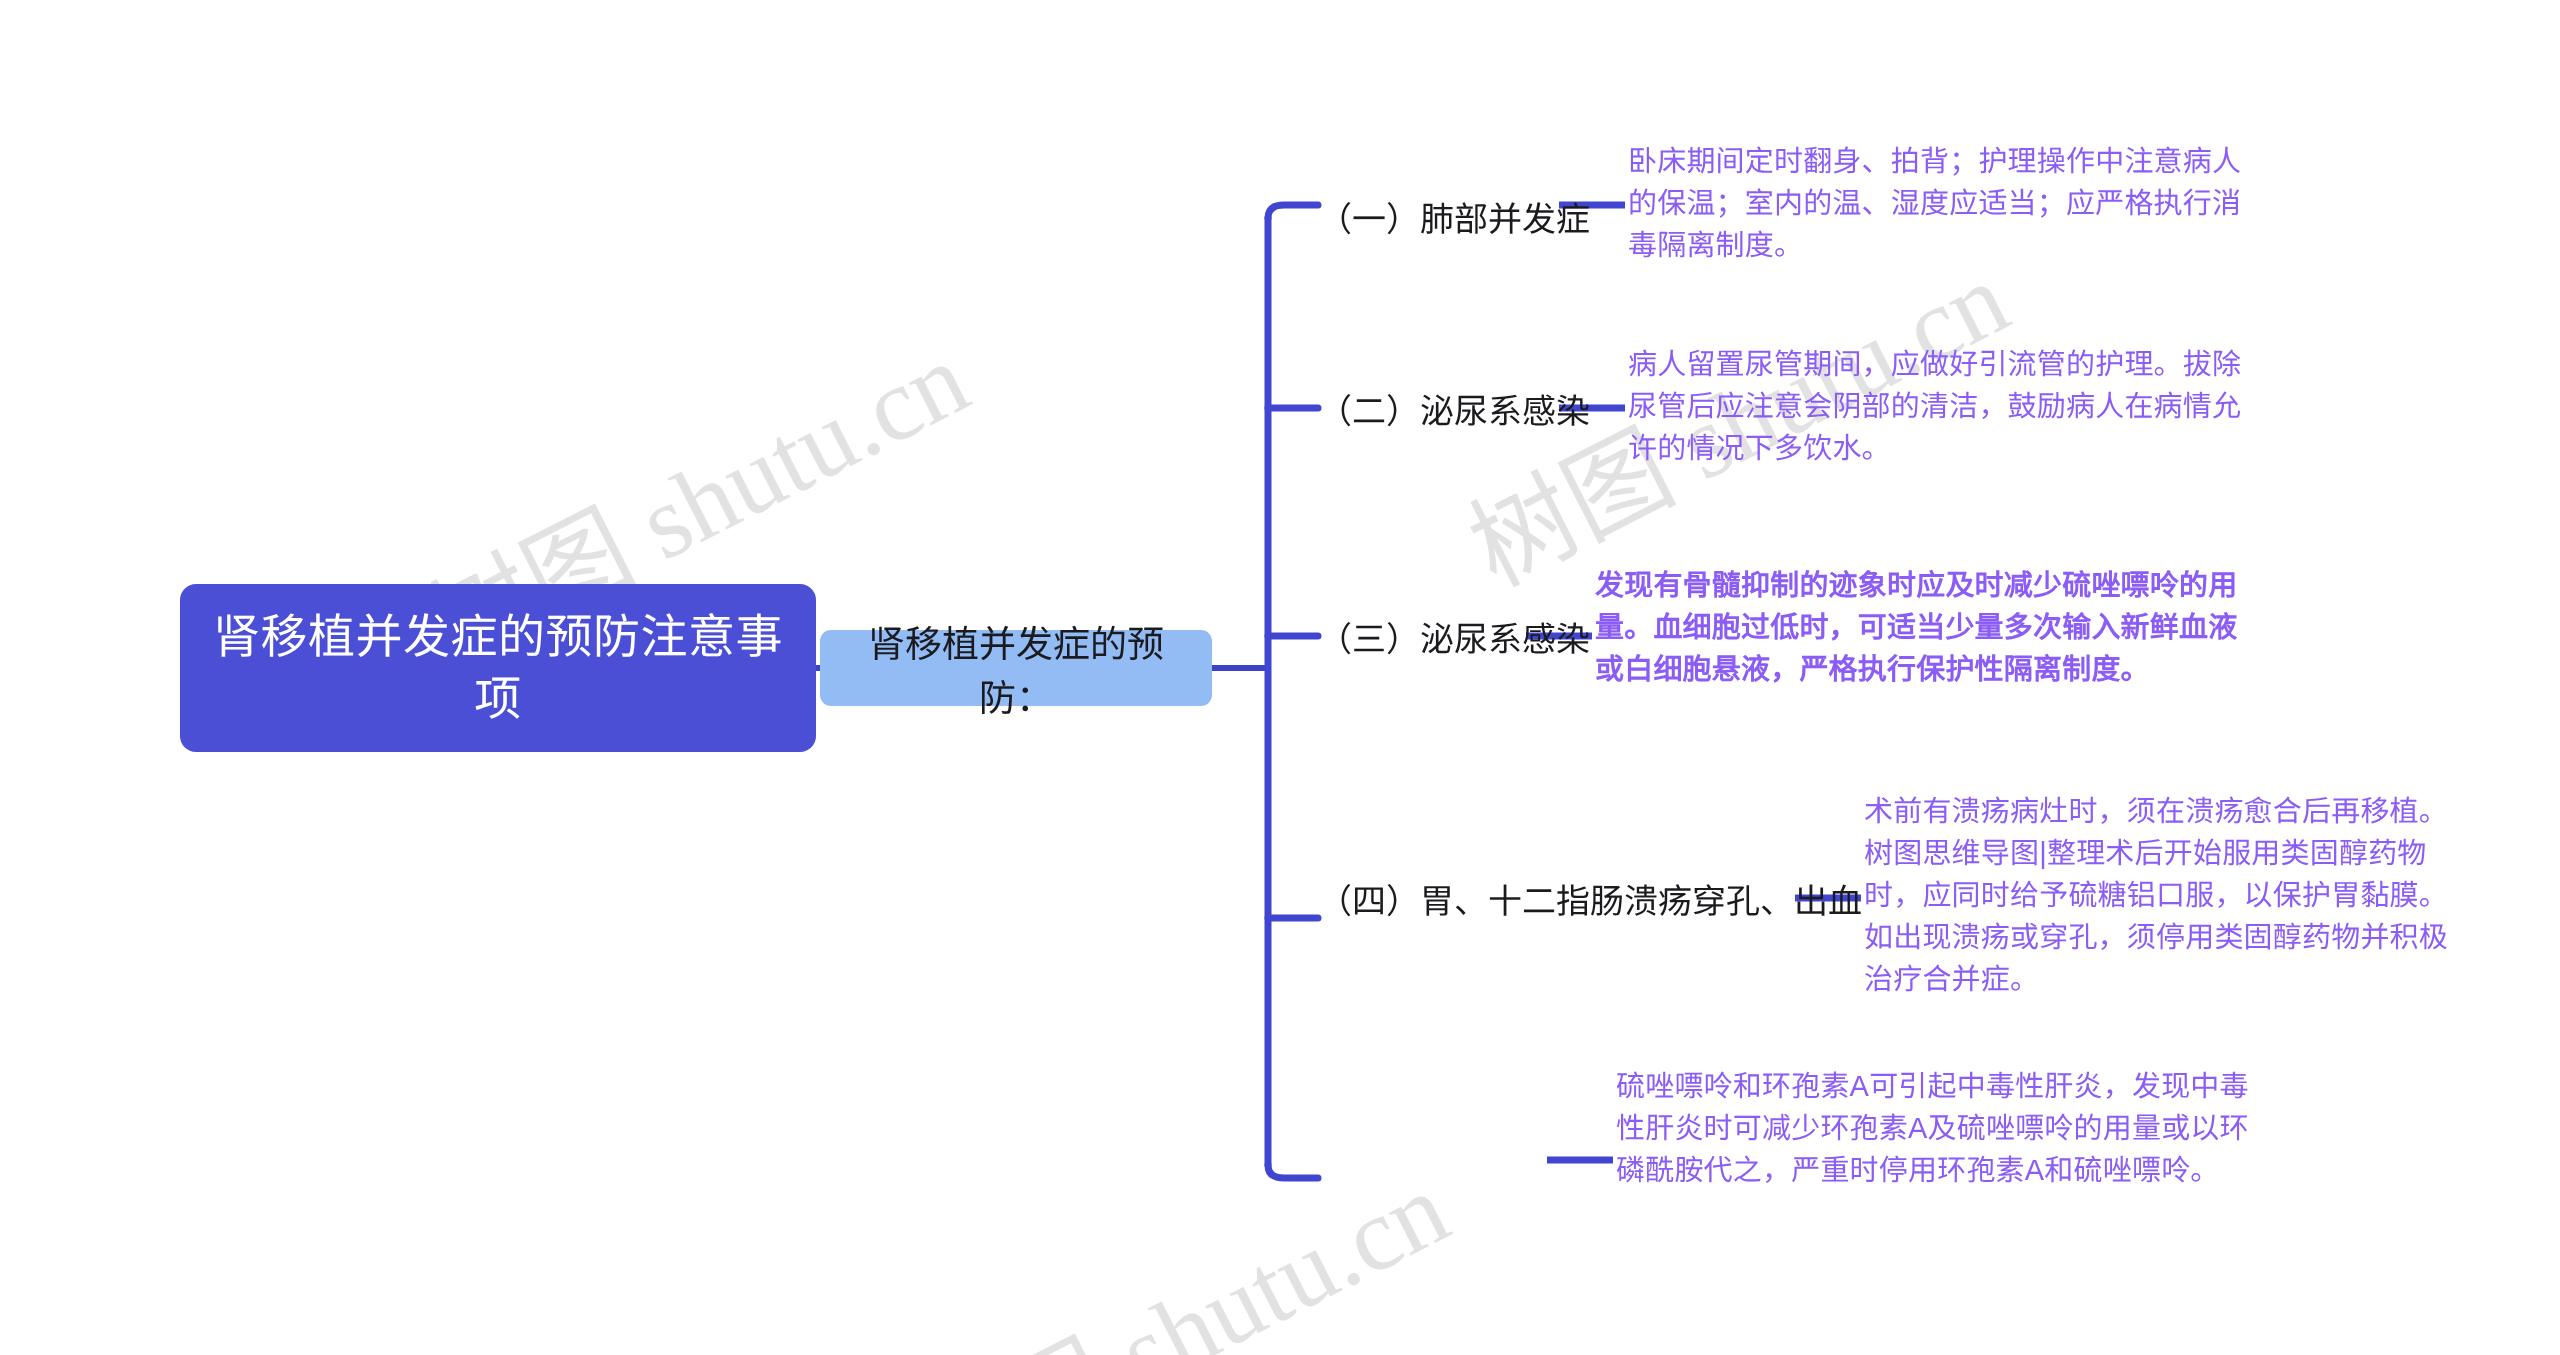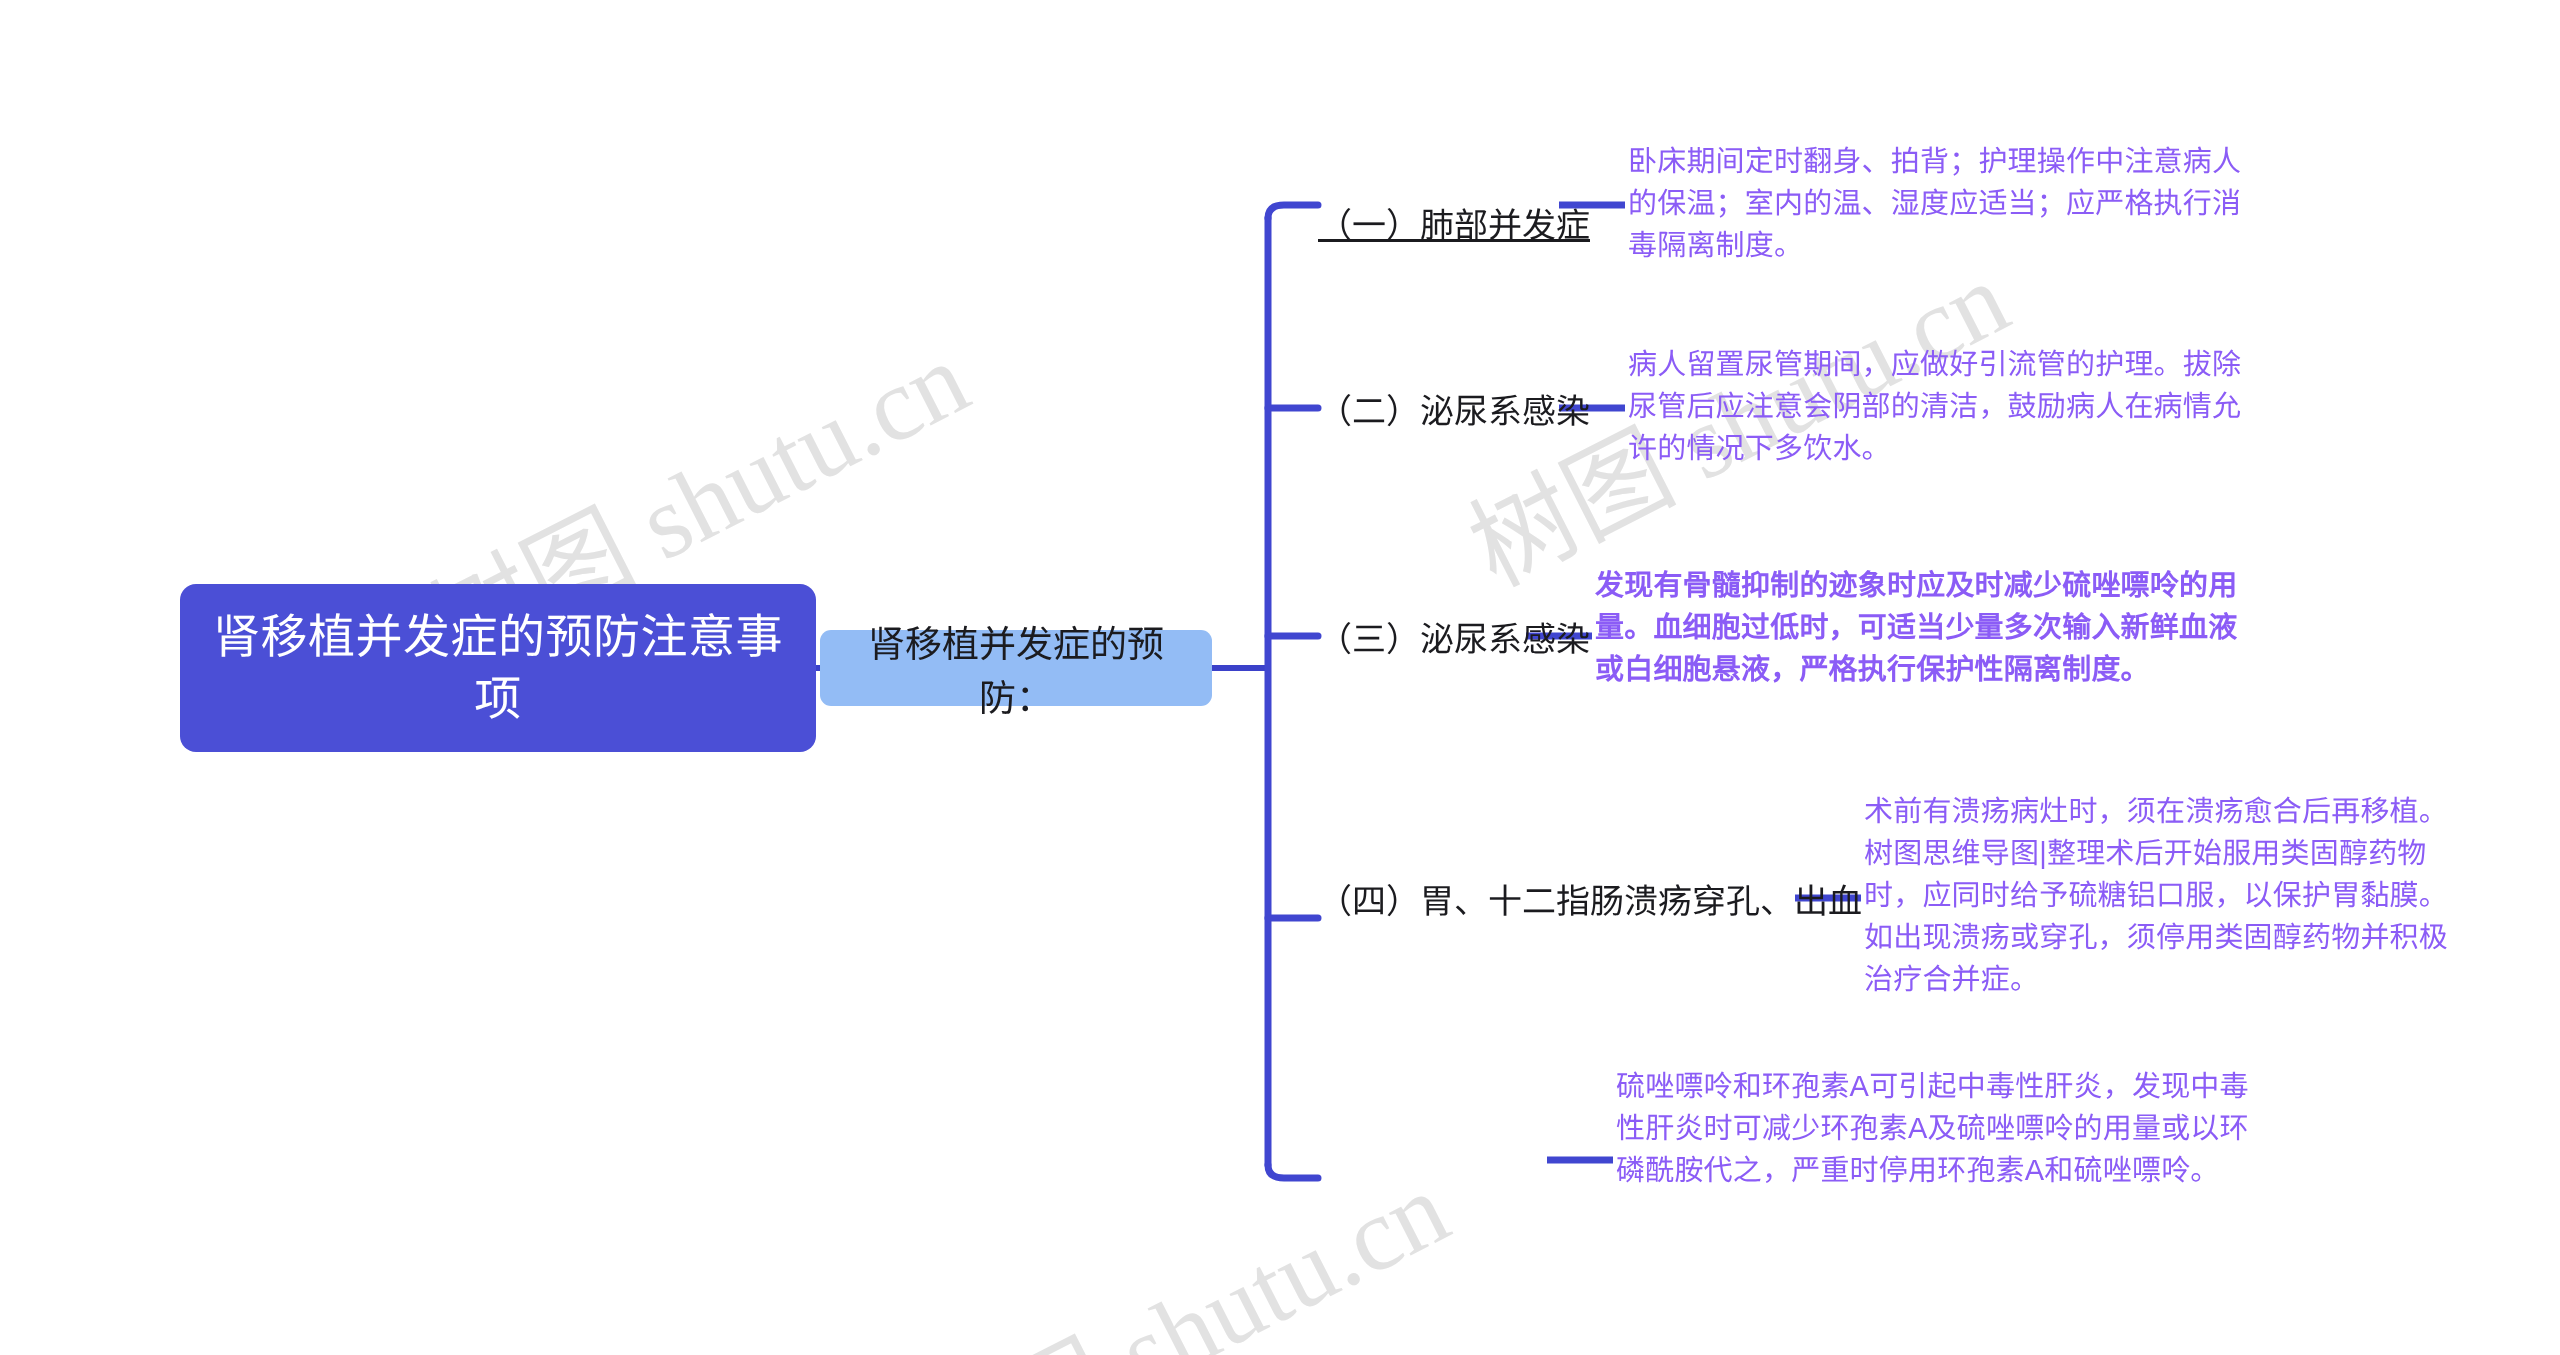--- a/index.html
+++ b/index.html
@@ -136,21 +136,21 @@
   </svg>
 
   <div class="node" id="root-node">
     <span>肾移植并发症的预防注意事项</span>
   </div>
 
   <div class="node" id="level2-node">
     <span>肾移植并发症的预防：</span>
   </div>
 
-  <div class="node branch-label" style="left:1318px; top:194px;text-decoration:underline;">
+  <div class="node branch-label" style="left:1318px; top:188px;">
     <span>（一）肺部并发症</span>
   </div>
   <div class="node detail-text" style="left:1628px; top:140px; width:630px;">
     <span>卧床期间定时翻身、拍背；护理操作中注意病人的保温；室内的温、湿度应适当；应严格执行消毒隔离制度。</span>
   </div>
 
   <div class="node branch-label" style="left:1318px; top:380px;">
     <span>（二）泌尿系感染</span>
   </div>
   <div class="node detail-text" style="left:1628px; top:343px; width:630px;">

